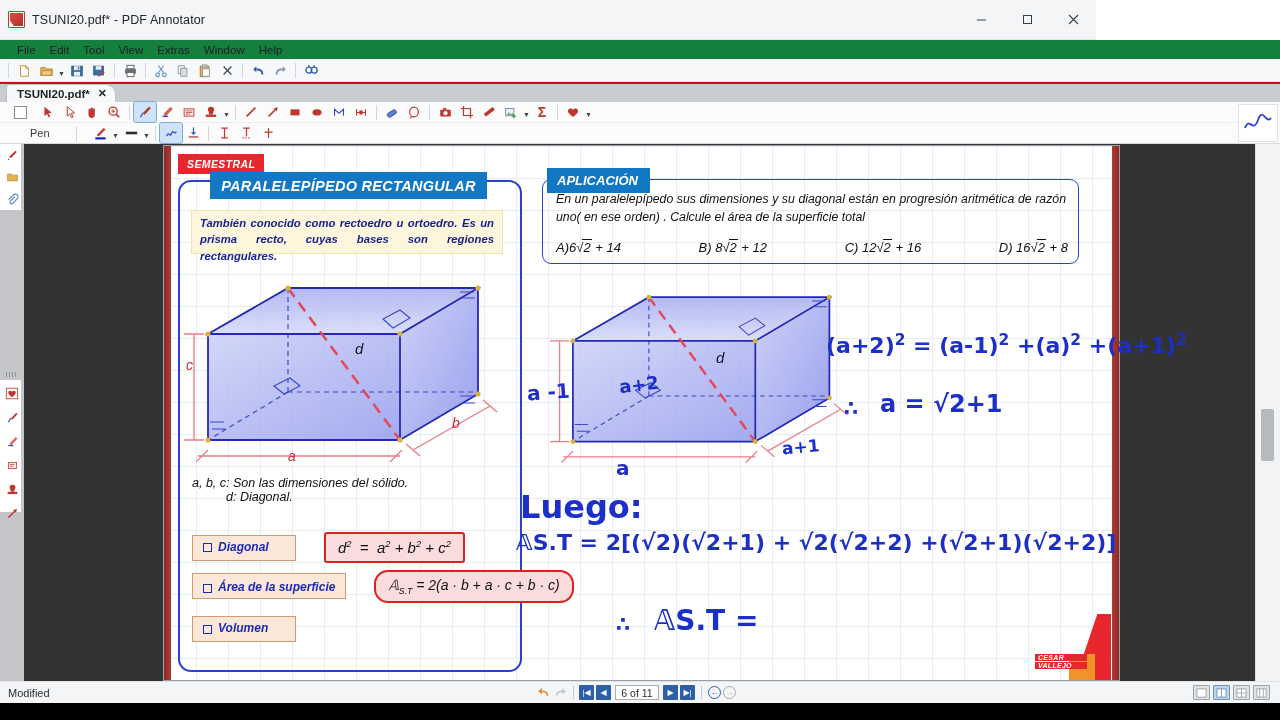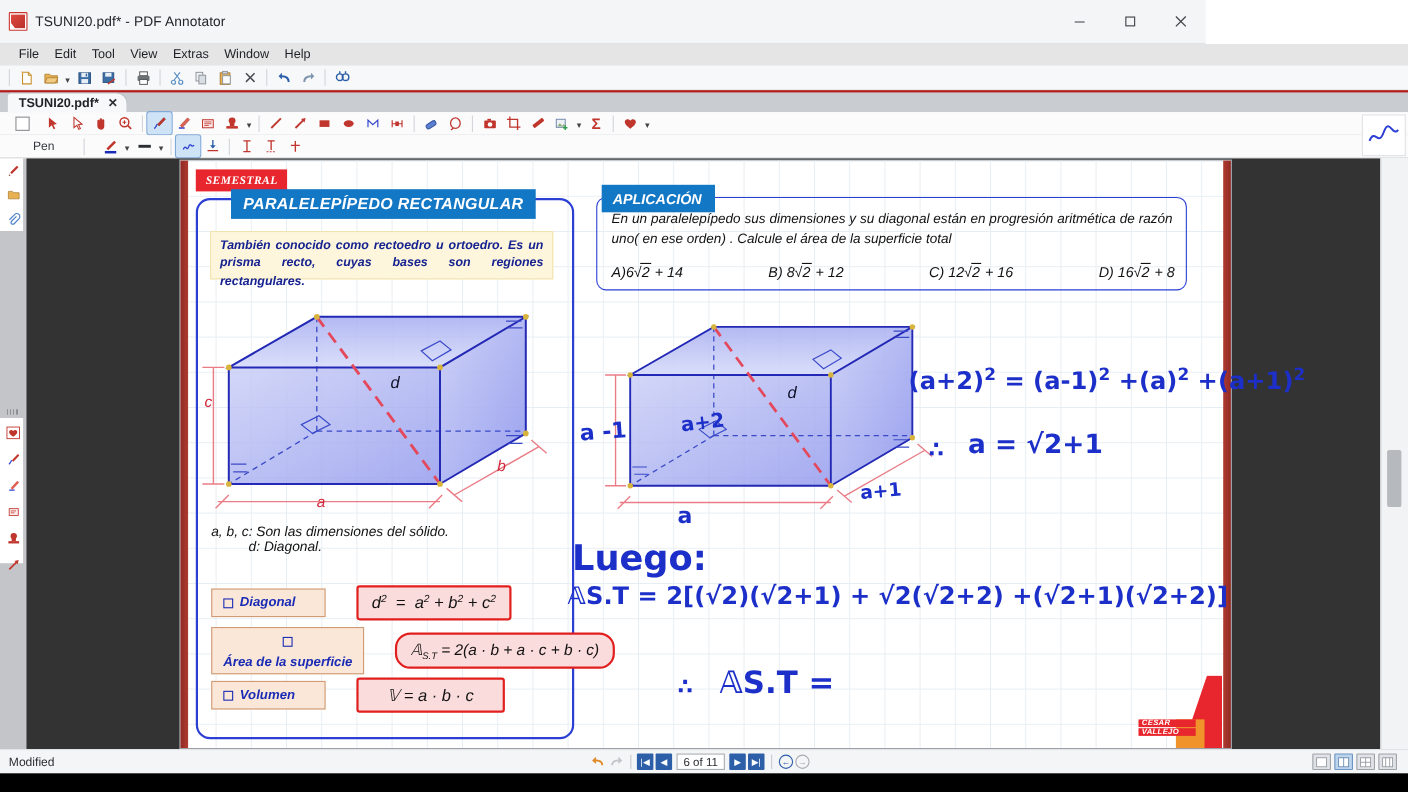--- a/index.html
+++ b/index.html
@@ -31,21 +31,21 @@
   }
   .title-text { font-size:12.5px; color:#23262b; letter-spacing:.1px; }
   .wincontrols { margin-left:auto; display:flex; height:40px; }
   .wc { width:46px; height:40px; display:flex; align-items:center; justify-content:center;
         color:#3b3f45; font-size:13px; }
   .wc svg{ display:block; }
 
   
   .menubar {
     position:absolute; left:0; top:40px; width:1280px; height:20px;
-    background:#e5e5e5; display:flex; align-items:center; padding-left:10px;
+    background:#15803d; display:flex; align-items:center; padding-left:10px;
     border-bottom:1px solid #eceef1;
   }
   .menu-item { font-size:11.5px; color:#1c1f24; padding:2px 7px; cursor:default; }
 
   
   .toolbar1 {
     position:absolute; left:0; top:60px; width:1280px; height:22px;
     background:#f7f8f9; display:flex; align-items:center; padding-left:4px;
     border-bottom:1px solid #e6e8ea;
   }
@@ -143,21 +143,21 @@
   .circbtn.grey{ border-color:#a8abb0; color:#a8abb0; }
   .view-modes{ position:absolute; right:10px; display:flex; gap:3px; }
   .vm{ width:17px;height:15px;border:1px solid #9fa3a8;background:#dfe3e8;
        display:flex;align-items:center;justify-content:center; border-radius:1px;}
   .vm.sel{ background:#bcd4ec; border-color:#6d94c2; }
 
   
   .blackband{ position:absolute; left:0; top:703px; width:1280px; height:17px; background:#000; }
 
   
-  .sem-tag{ position:absolute; left:14px; top:8px; height:20px; display:flex;font-family:Liberation Serif, serif; }
+  .sem-tag{ position:absolute; left:14px; top:8px; height:20px; display:flex; }
   .sem-red{ background:#e8262d; color:#fff; font-size:10.5px; font-weight:bold;
             letter-spacing:.4px; padding:0 9px; display:flex;align-items:center;
             font-style:italic; }
   .sem-teal{ background:#16a39a; color:#fff; font-size:11px; font-weight:bold;
              padding:16px 11px 0 9px; display:flex;align-items:center; font-style:italic;
              clip-path: polygon(0 0, 100% 0, 88% 100%, 0 100%); margin-top: 24px; }
 
   .left-card{
     position:absolute; left:14px; top:34px; width:344px; height:492px;
     border:2px solid #2b3fd4; border-radius:13px; background:transparent;
@@ -684,36 +684,33 @@
         <div class="flabel">
           <span class="chk"></span>
           <span>Diagonal</span>
         </div>
         <div class="fbox">
           <span>d<sup class="m">2</sup> &nbsp;=&nbsp; a<sup class="m">2</sup> + b<sup class="m">2</sup> + c<sup class="m">2</sup></span>
         </div>
       </div>
 
       <div class="frow" style="left:28px; top:424px;">
-        <div class="flabel" style="flex-direction:column;align-items:center;padding-top:5px;">
+        <div class="flabel" style="flex-direction:row;align-items:center;padding-top:5px;">
           <span class="chk" style="margin-top:3px;"></span>
           <span style="text-align:left;line-height:1.2;">Área de la superficie</span>
         </div>
         <div class="fbox" style="font-size:14px;border-radius:14px;">
           <span>𝔸<sub class="m">S.T</sub> = 2(a · b + a · c + b · c)</span>
         </div>
       </div>
 
       <div class="frow" style="left:28px; top:470px;">
         <div class="flabel">
           <span class="chk"></span>
           <span>Volumen</span>
-        </div>
-        <div class="fbox" style="padding:5px 26px;">
-          <span>𝕍 = a · b · c</span>
         </div>
       </div>
 
       <div class="app-box"></div>
       <div class="app-chip">APLICACIÓN</div>
       <div class="app-text">En un paralelepípedo sus dimensiones y su diagonal están en progresión aritmética de razón uno( en ese orden) . Calcule el área de la superficie total</div>
       <div class="alts">
         <div><span>A)</span><span>6<span class="radsym">√</span><span class="sqrt">2</span> + 14</span></div>
         <div><span>B)</span> <span>8<span class="radsym">√</span><span class="sqrt">2</span> + 12</span></div>
         <div><span>C)</span> <span>12<span class="radsym">√</span><span class="sqrt">2</span> + 16</span></div>

